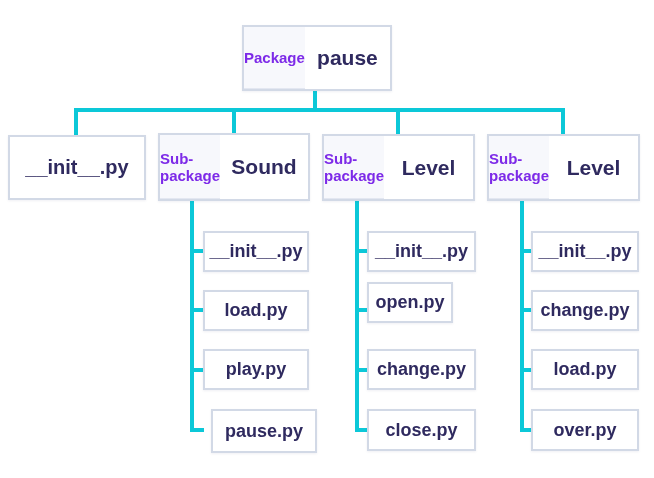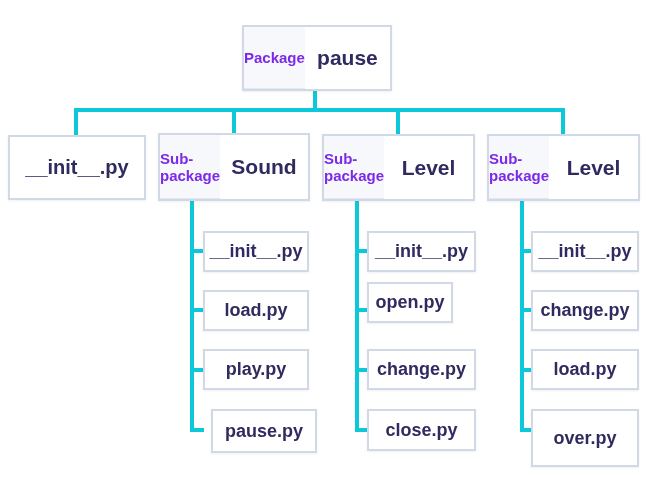--- a/index.html
+++ b/index.html
@@ -126,17 +126,17 @@
   </div>
   <div class="node leaf" style="left:531px;top:231px;width:108px;height:41px">
     <span>__init__.py</span>
   </div>
   <div class="node leaf" style="left:531px;top:290px;width:108px;height:41px">
     <span>change.py</span>
   </div>
   <div class="node leaf" style="left:531px;top:349px;width:108px;height:41px">
     <span>load.py</span>
   </div>
-  <div class="node leaf" style="left:531px;top:409px;width:108px;height:58px">
+  <div class="node leaf" style="left:531px;top:409px;width:108px;height:42px">
     <span>over.py</span>
   </div>
 
 </div>
 
 </body></html>

